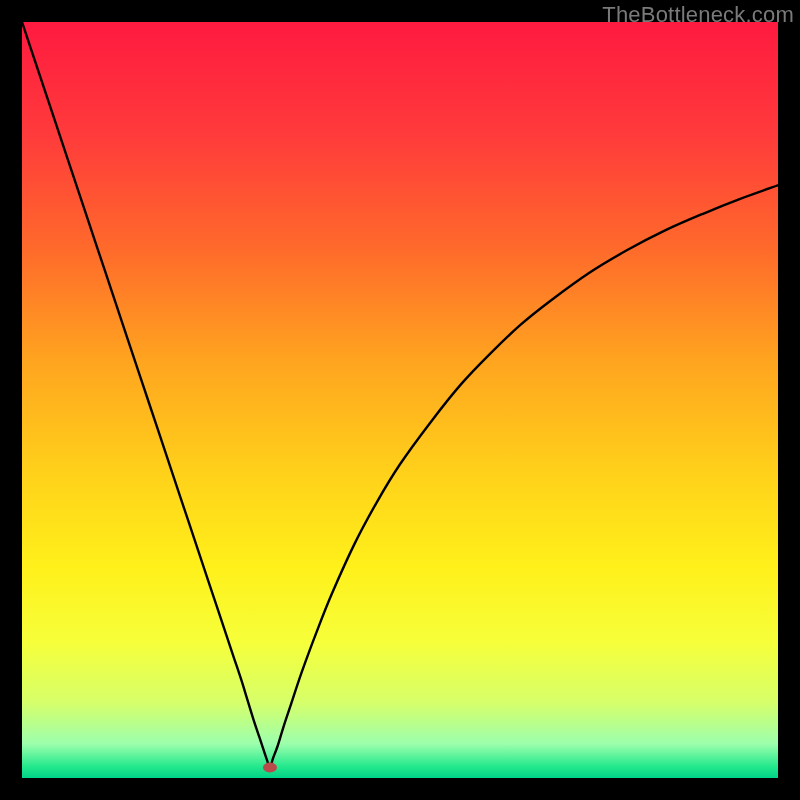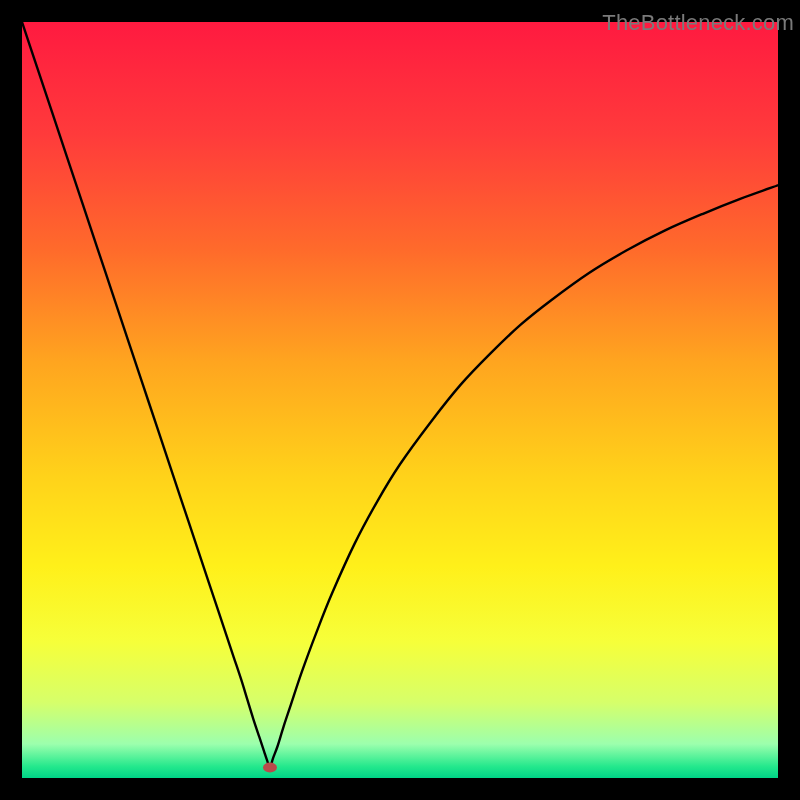--- a/index.html
+++ b/index.html
@@ -27,21 +27,20 @@
     height: 756px;
   }
   .watermark {
     position: absolute;
     top: 2px;
     right: 6px;
     color: #7a7a7a;
     font-size: 22px;
     letter-spacing: 0.2px;
     user-select: none;
-    margin-top: 8px;
   }
 </style>
 </head>
 <body>
 
 <div class="frame">
   <svg class="plot" viewBox="0 0 756 756">
     <defs>
       <linearGradient id="bg-grad" x1="0" y1="0" x2="0" y2="1">
           <stop offset="0.00%" stop-color="#ff1a40"></stop>

